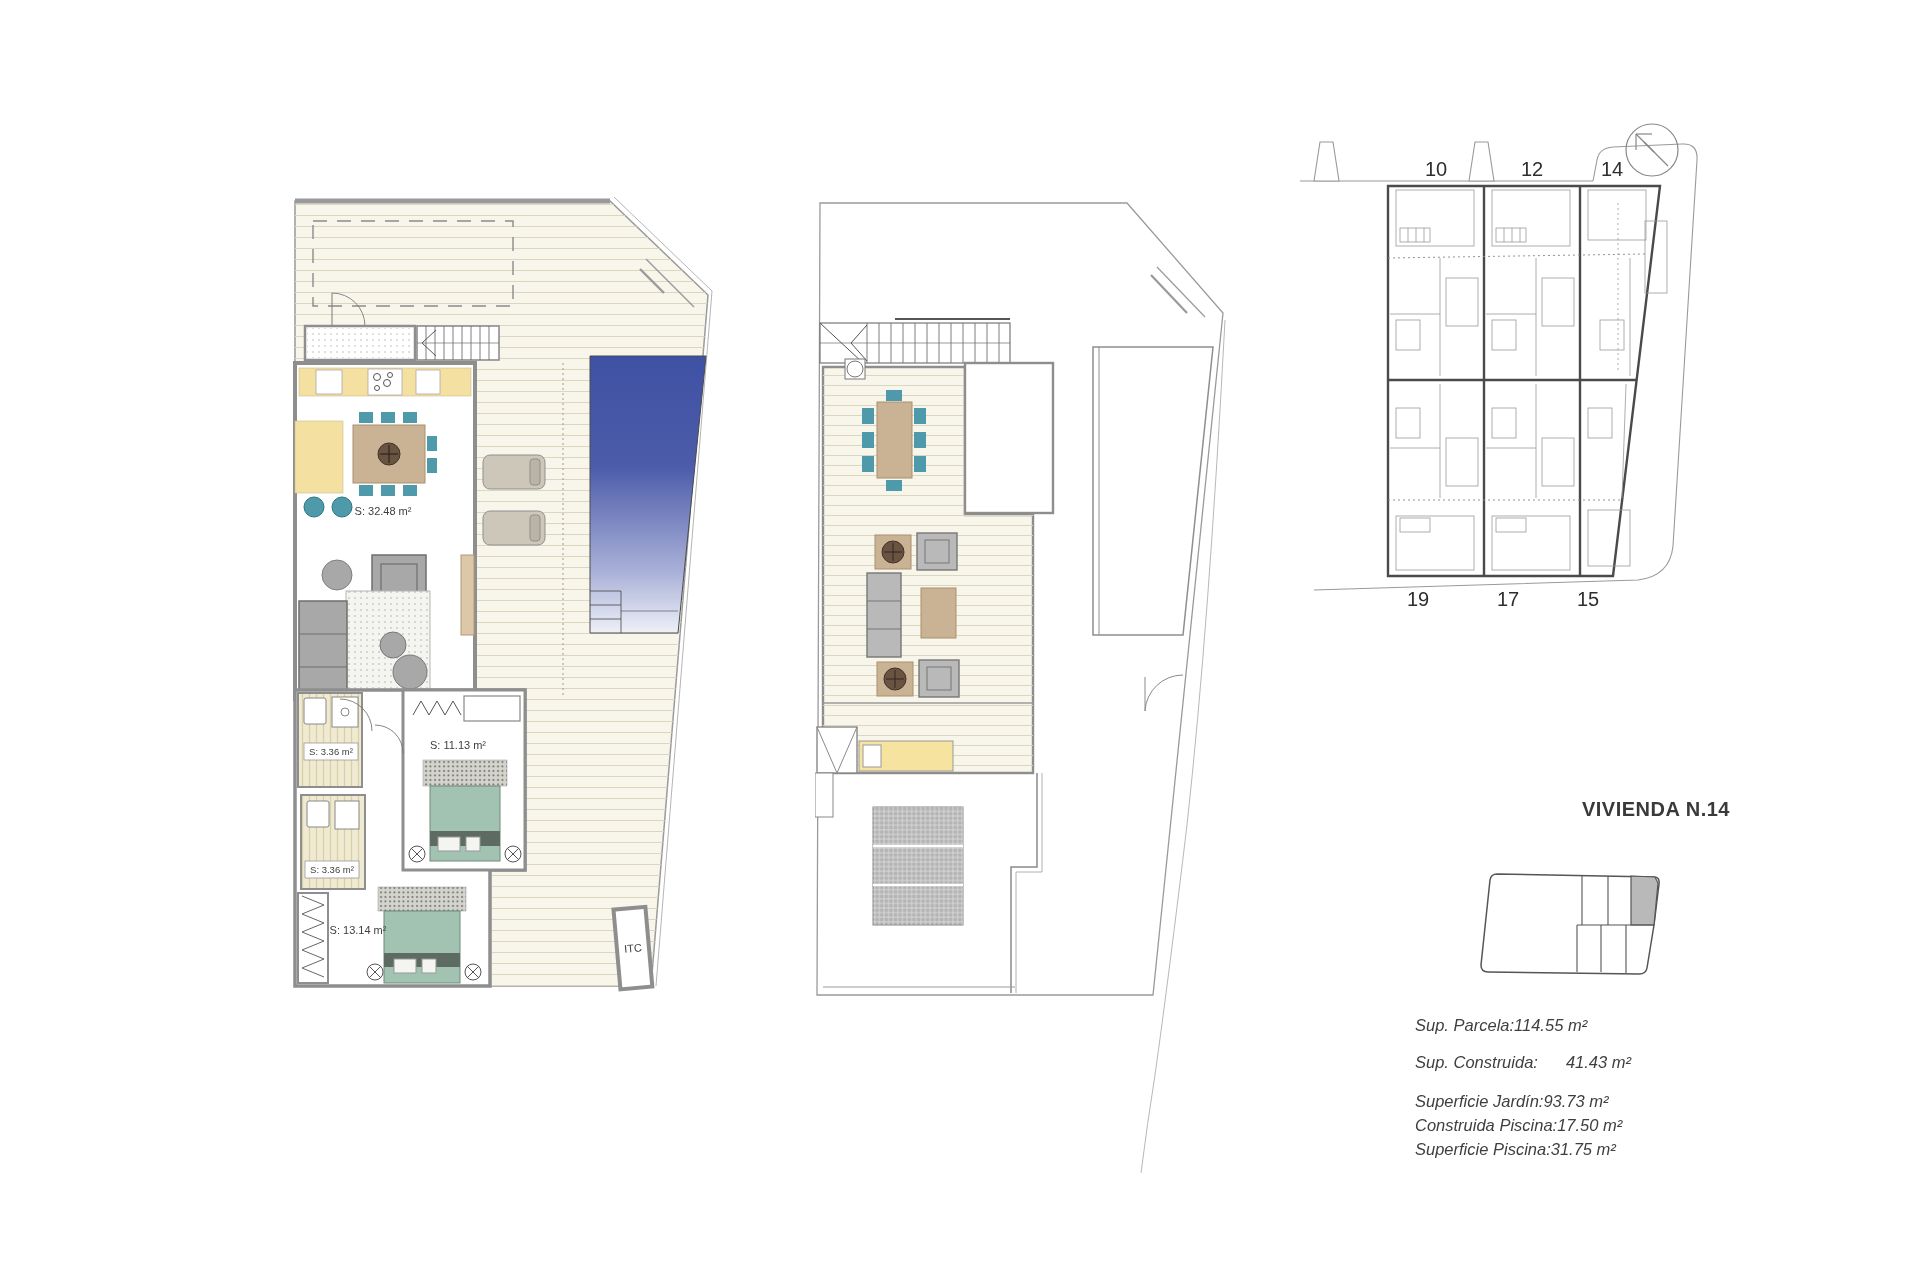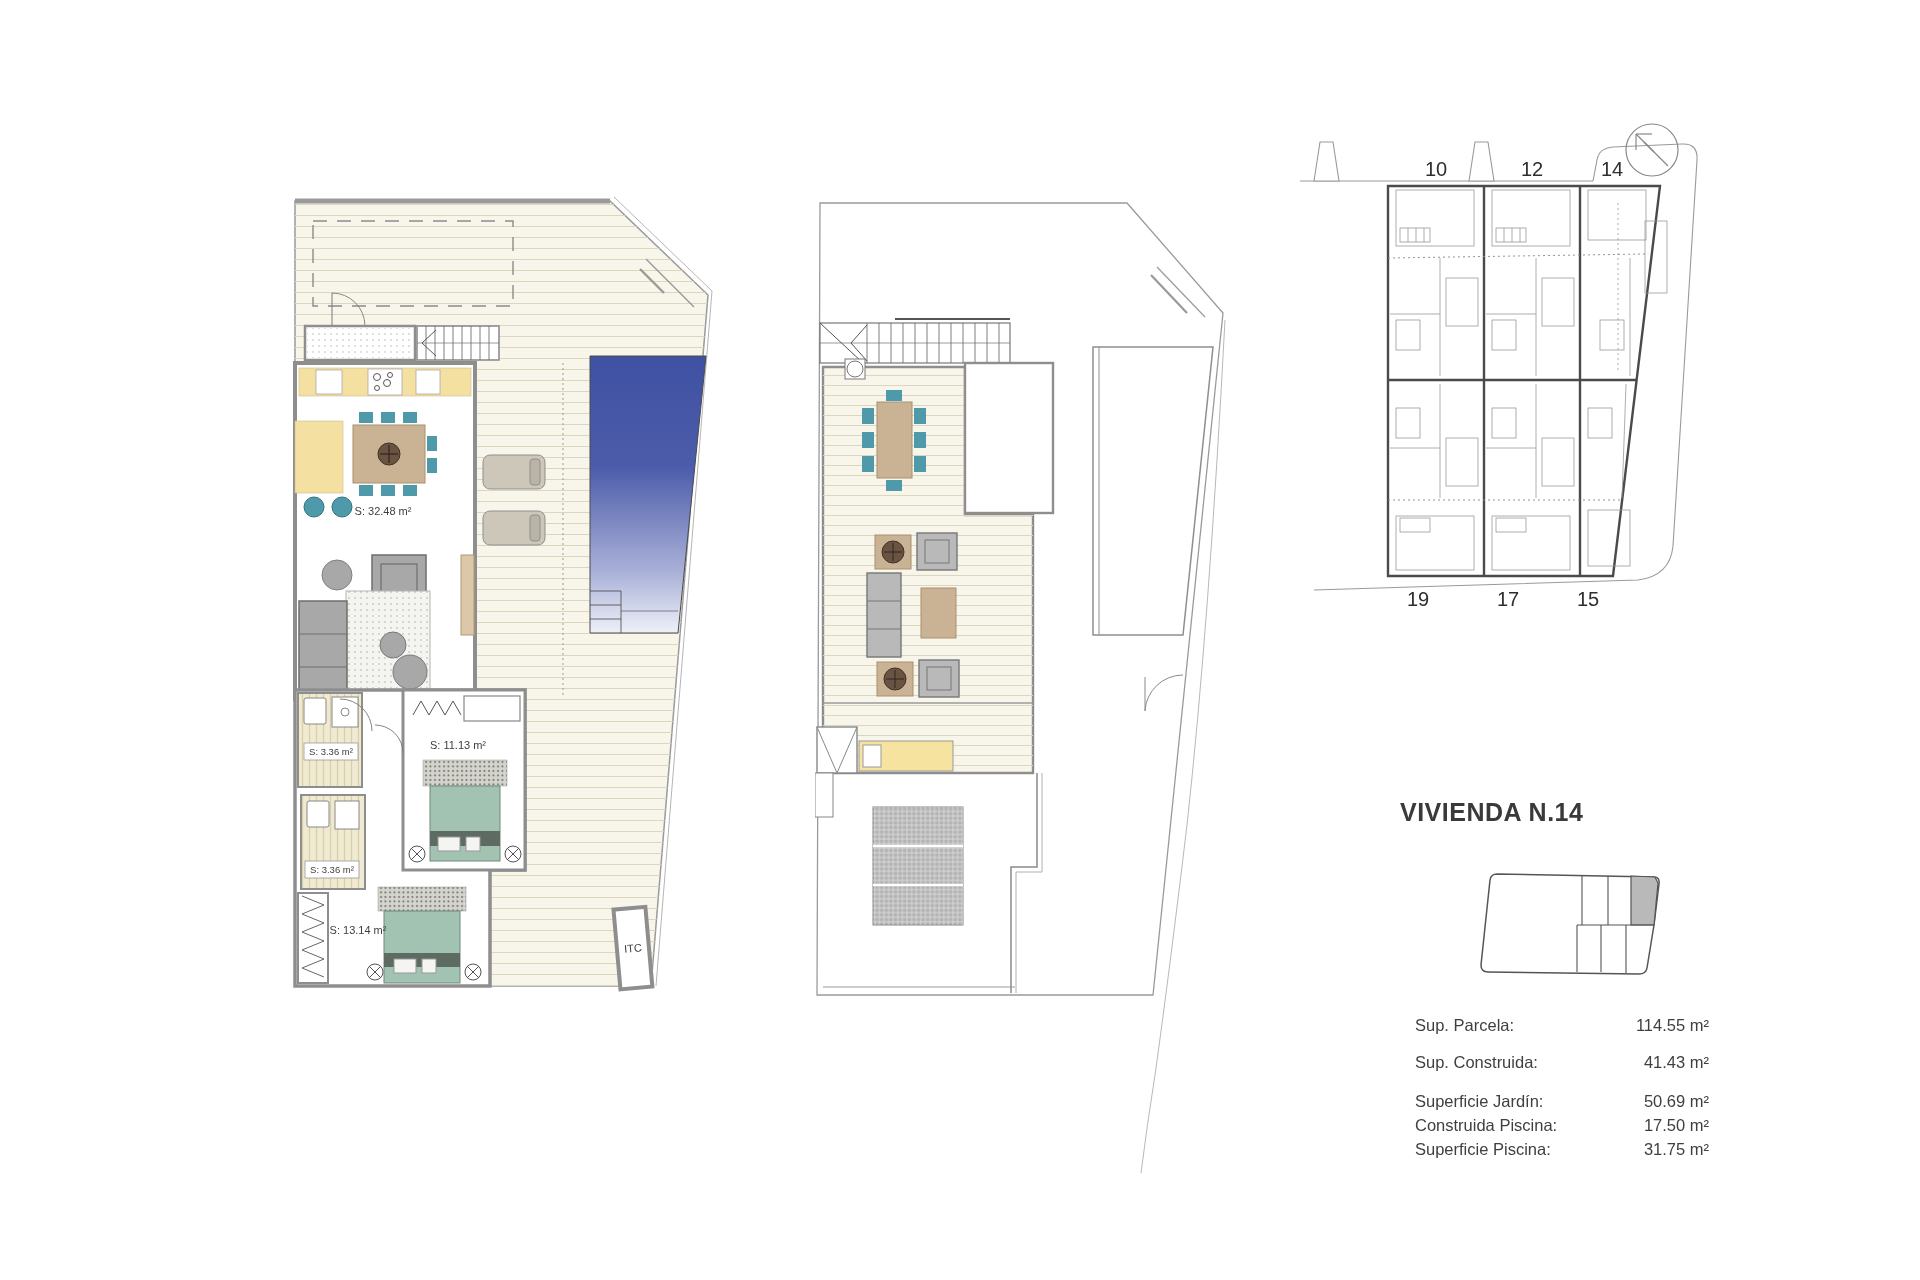--- a/index.html
+++ b/index.html
@@ -4,26 +4,26 @@
 <style>
   * { margin:0; padding:0; box-sizing:border-box; }
   html,body { width:1920px; height:1280px; background:#ffffff; overflow:hidden;
               font-family:"Liberation Sans", sans-serif; }
   .sheet { position:relative; width:1920px; height:1280px; background:#fff; }
   .panel { position:absolute; }
   #ground-plan  { left:280px; top:193px; }
   #upper-plan   { left:815px; top:195px; }
   #site-plan    { left:1300px; top:108px; }
   .info-col { position:absolute; left:1400px; top:798px; width:330px; }
-  .page-title { width:330px; text-align:left; font-size:25px; font-weight:bold;
+  .page-title { width:330px; text-align:right; font-size:20px; font-weight:bold;
                 color:#3a3a3a; letter-spacing:.5px; }
   #locator { position:absolute; left:1470px; top:862px; }
   .specs { position:absolute; left:1415px; top:1016px; width:294px;
            font-size:16.5px; color:#3f3f3f; }
-  .spec-row { display:flex; justify-content:space-between; line-height:19px; }
+  .spec-row { display:flex; justify-content:flex-start; line-height:19px;font-style:italic; }
   .mb-lg { margin-bottom:18px; }
   .mb-xl { margin-bottom:20px;gap:28px; }
   .mb-sm { margin-bottom:5px; }
   svg text { font-family:"Liberation Sans", sans-serif; fill:#3c3c3c; }
   .room-label { font-size:11px; fill:#3e3e3e; }
   .small-label { font-size:9.5px; fill:#3e3e3e; }
   .unit-num { font-size:20px; fill:#2e2e2e; }
 </style>
 </head>
 <body>
@@ -428,21 +428,21 @@
     <div class="spec-row mb-lg">
       <span>Sup. Parcela:</span>
       <span>114.55 m²</span>
     </div>
     <div class="spec-row mb-xl">
       <span>Sup. Construida:</span>
       <span>41.43 m²</span>
     </div>
     <div class="spec-row mb-sm">
       <span>Superficie Jardín:</span>
-      <span>50.69 m²</span>
+      <span>93.73 m²</span>
     </div>
     <div class="spec-row mb-sm">
       <span>Construida Piscina:</span>
       <span>17.50 m²</span>
     </div>
     <div class="spec-row">
       <span>Superficie Piscina:</span>
       <span>31.75 m²</span>
     </div>
   </div>

